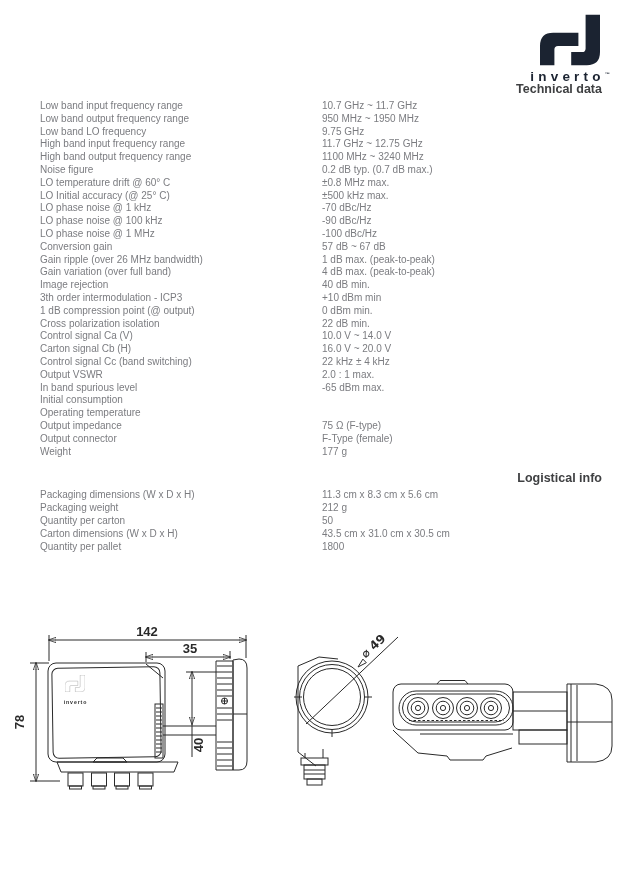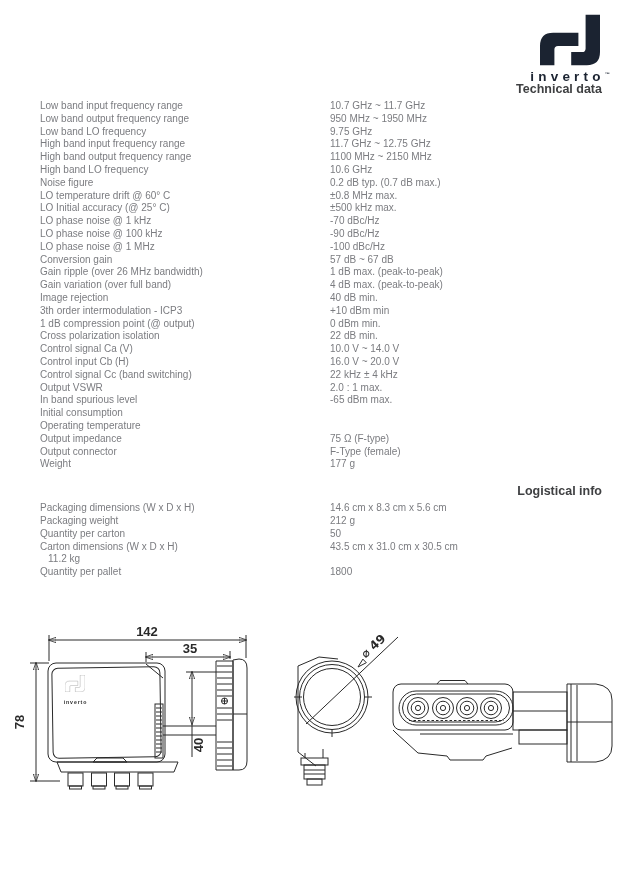--- a/index.html
+++ b/index.html
@@ -14,21 +14,21 @@
   .logo svg{display:block;margin:0 auto;width:60px;height:52px;}
   .logo-word{font-size:13.5px;font-weight:600;letter-spacing:4.2px;margin-top:3px;white-space:nowrap;}
   .logo-word .tm{font-size:5px;vertical-align:super;letter-spacing:0;}
 
   
   .content{position:absolute;left:36px;top:82px;width:566px;}
   h2.sec{font-size:12.5px;font-weight:bold;color:var(--heading);margin:0 0 4px 0;text-align:right;}
   .table{margin-left:4px;}
   .row{display:flex;font-size:10px;line-height:12.8px;color:var(--text);}
   .lbl{width:282px;flex:none;}
-  .val{flex:1;margin-left:8px;}
+  .val{flex:1;}
   .gap{height:13px;}
 
   
   .drawing{position:absolute;left:0;top:612px;width:634px;height:265px;}
   .drawing path,.drawing line,.drawing rect,.drawing circle,.drawing polyline{
     fill:none;stroke:var(--line);stroke-width:1;}
   .dim{font:bold 13px "Liberation Sans",sans-serif;fill:var(--line);stroke:none;}
   .dim-dia{font:bold 12px "DejaVu Sans",sans-serif;fill:var(--line);stroke:none;}
   .mini-logo-text{font:bold 5.2px "Liberation Sans",sans-serif;letter-spacing:0.9px;
     fill:var(--line);stroke:none;}
@@ -71,27 +71,23 @@
           <span class="val">9.75 GHz</span>
         </div>
 
         <div class="row">
           <span class="lbl">High band input frequency range</span>
           <span class="val">11.7 GHz ~ 12.75 GHz</span>
         </div>
 
         <div class="row">
           <span class="lbl">High band output frequency range</span>
-          <span class="val">1100 MHz ~ 2150 MHz</span>
-        </div>
-
-        <div class="row">
-          <span class="lbl">High band LO frequency</span>
-          <span class="val">10.6 GHz</span>
-        </div>
+          <span class="val">1100 MHz ~ 3240 MHz</span>
+        </div>
+
 
         <div class="row">
           <span class="lbl">Noise figure</span>
           <span class="val">0.2 dB typ. (0.7 dB max.)</span>
         </div>
 
         <div class="row">
           <span class="lbl">LO temperature drift @ 60° C</span>
           <span class="val">±0.8 MHz max.</span>
         </div>
@@ -151,21 +147,21 @@
           <span class="lbl">Cross polarization isolation</span>
           <span class="val">22 dB min.</span>
         </div>
 
         <div class="row">
           <span class="lbl">Control signal Ca (V)</span>
           <span class="val">10.0 V ~ 14.0 V</span>
         </div>
 
         <div class="row">
-          <span class="lbl">Control input Cb (H)</span>
+          <span class="lbl">Carton signal Cb (H)</span>
           <span class="val">16.0 V ~ 20.0 V</span>
         </div>
 
         <div class="row">
           <span class="lbl">Control signal Cc (band switching)</span>
           <span class="val">22 kHz ± 4 kHz</span>
         </div>
 
         <div class="row">
           <span class="lbl">Output VSWR</span>
@@ -202,40 +198,39 @@
 
     </div>
 
     <div class="gap"></div>
 
     <h2 class="sec">Logistical info</h2>
     <div class="table">
 
         <div class="row">
           <span class="lbl">Packaging dimensions (W x D x H)</span>
-          <span class="val">14.6 cm x 8.3 cm x 5.6 cm</span>
+          <span class="val">11.3 cm x 8.3 cm x 5.6 cm</span>
         </div>
 
         <div class="row">
           <span class="lbl">Packaging weight</span>
           <span class="val">212 g</span>
         </div>
 
         <div class="row">
           <span class="lbl">Quantity per carton</span>
           <span class="val">50</span>
         </div>
 
         <div class="row">
           <span class="lbl">Carton dimensions (W x D x H)</span>
           <span class="val">43.5 cm x 31.0 cm x 30.5 cm</span>
         </div>
 
         <div class="row">
-          <span class="val">11.2 kg</span>
         </div>
 
         <div class="row">
           <span class="lbl">Quantity per pallet</span>
           <span class="val">1800</span>
         </div>
 
     </div>
   </section>
 

